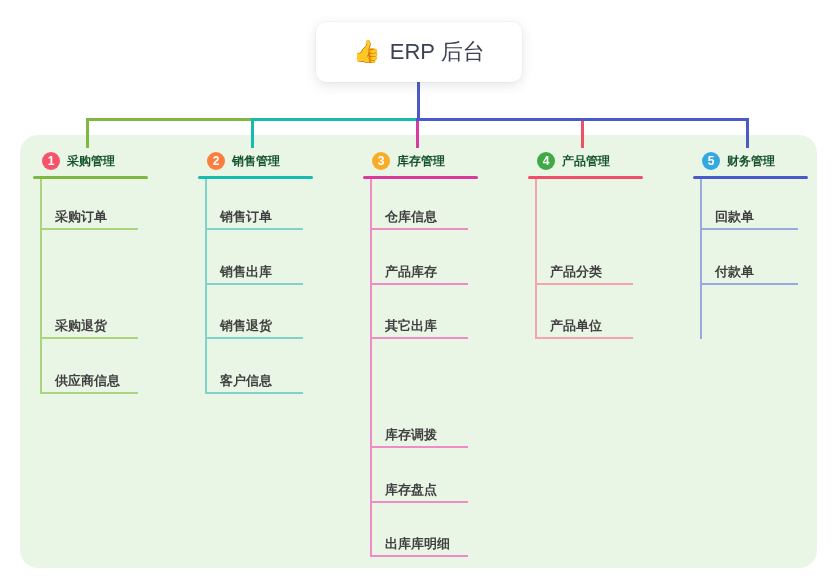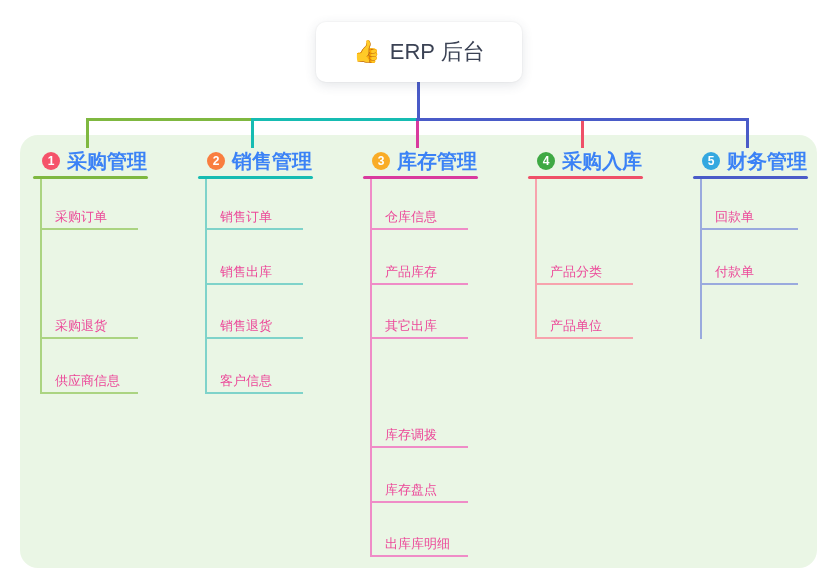--- a/index.html
+++ b/index.html
@@ -19,27 +19,27 @@
   
   .stem  { position:absolute; left:417px; top:82px;  width:3px; height:37px; }
   .vdrop { position:absolute; top:118px; width:3px; height:30px; }
   .hseg  { position:absolute; top:118px; height:3px; }
 
   
   .branch { position:absolute; top:0; width:115px; height:588px; }
   .b-header { position:absolute; top:149px; left:0; height:24px; display:flex; align-items:center; gap:7px; padding-left:9px; cursor:pointer; }
   .badge { flex:0 0 auto; width:18px; height:18px; border-radius:50%; background:var(--badge);
     color:#fff; font-size:12px; font-weight:700; line-height:18px; text-align:center; }
-  .b-title { font-size:20px; font-weight:700; color:#3b82f6; white-space:nowrap; }
+  .b-title { font-size:12px; font-weight:700; color:#14532d; white-space:nowrap; }
   .b-underline { position:absolute; top:176px; left:0; width:115px; height:3px; border-radius:2px; background:var(--line); }
   .rail { position:absolute; left:7px; top:179px; width:2px; background:var(--child); }
   .child { position:absolute; left:7px; width:98px; height:23px; box-sizing:border-box;
     border-bottom:2px solid var(--child); display:flex; align-items:flex-end;
     padding:0 0 3px 15px; cursor:pointer; }
-  .c-label { font-size:13px; color:#ec4899; white-space:nowrap; line-height:1.25; }
+  .c-label { font-size:13px; color:#404040; white-space:nowrap; line-height:1.25;font-weight:bold; }
 </style>
 </head>
 <body>
 
 <div class="stage">
 
   <div class="canvas" style="background: rgb(234, 246, 229);"></div>
 
   <div class="vdrop" style="left: 86px; background: rgb(127, 184, 64);"></div>
   <div class="vdrop" style="left: 251px; background: rgb(22, 188, 178);"></div>
@@ -118,21 +118,21 @@
         <span class="c-label">库存盘点</span>
       </div>
     <div class="child" style="top:534px">
         <span class="c-label">出库库明细</span>
       </div>
   </div>
 
   <div class="branch" style="left: 528px; --badge: #3fa944; --line: #ef5068; --child: #f7a3ad;">
     <div class="b-header">
       <span class="badge">4</span>
-      <span class="b-title">采购入库</span>
+      <span class="b-title">产品管理</span>
     </div>
     <div class="b-underline"></div>
     <div class="rail" style="height:160px"></div>
     <div class="child" style="top:262px">
         <span class="c-label">产品分类</span>
       </div>
     <div class="child" style="top:316px">
         <span class="c-label">产品单位</span>
       </div>
   </div>

